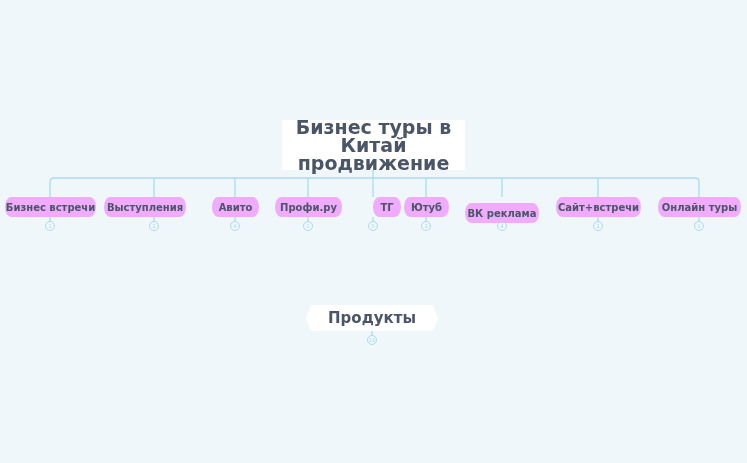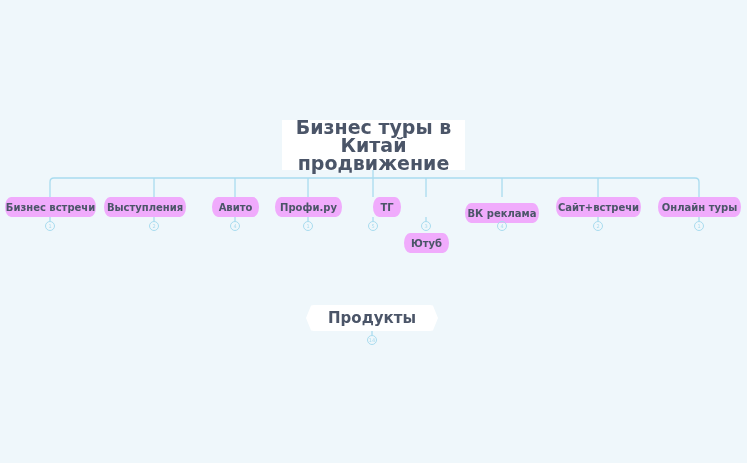--- a/index.html
+++ b/index.html
@@ -134,21 +134,21 @@
 
   <div class="topic" style="left:212px;width:47px;">Авито</div>
   <div class="badge" style="left:230px;top:221px;">4</div>
 
   <div class="topic" style="left:275px;width:67px;">Профи.ру</div>
   <div class="badge" style="left:303px;top:221px;">1</div>
 
   <div class="topic" style="left:359px;width:28px;margin-left:14px;">ТГ</div>
   <div class="badge" style="left:368px;top:221px;">5</div>
 
-  <div class="topic" style="left:404px;width:45px;margin-top:36px;">Ютуб</div>
+  <div class="topic" style="left:404px;width:45px;">Ютуб</div>
   <div class="badge" style="left:421px;top:221px;">3</div>
 
   <div class="topic" style="left:465px;width:74px;margin-top:6px;">ВК реклама</div>
   <div class="badge" style="left:497px;top:221px;">4</div>
 
   <div class="topic" style="left:556px;width:85px;">Сайт+встречи</div>
   <div class="badge" style="left:593px;top:221px;">2</div>
 
   <div class="topic" style="left:658px;width:83px;">Онлайн туры</div>
   <div class="badge" style="left:694px;top:221px;">1</div>

